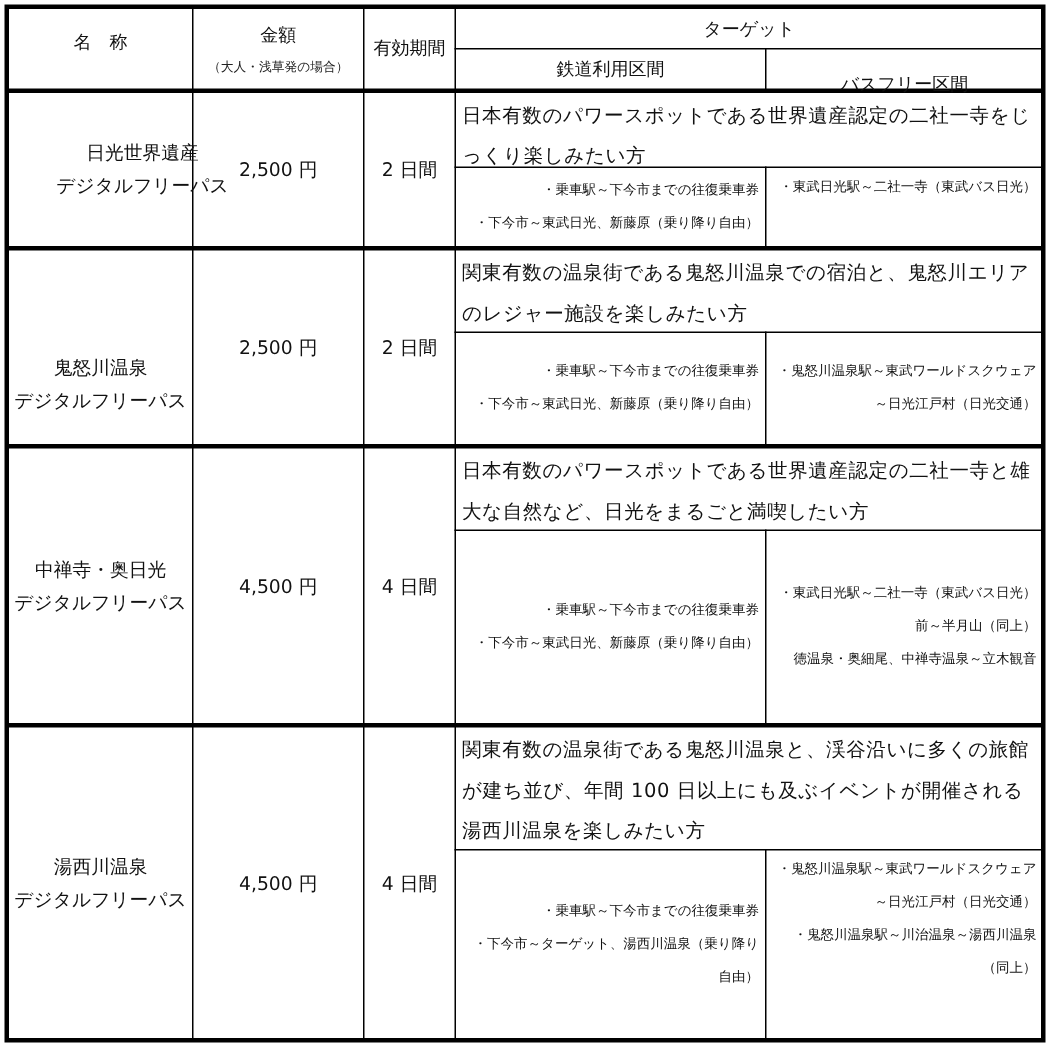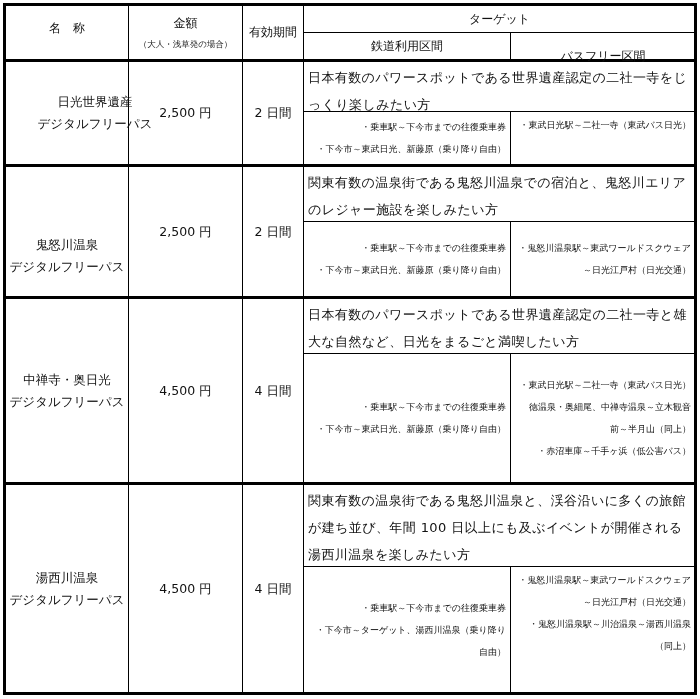--- a/index.html
+++ b/index.html
@@ -116,23 +116,22 @@
 <div class="cell t-main" style="left:243px; top:299px; width:60px; height:183px;">
   <span>4 日間</span>
 </div>
 <div class="target" style="left:304px; top:299px; width:391px; height:54px;">日本有数のパワースポットである世界遺産認定の二社一寺と雄大な自然など、日光をまるごと満喫したい方</div>
 <div class="list" style="left:304px; top:354px; width:206px; height:128px;">
   <span>・乗車駅～下今市までの往復乗車券</span>
   <span>・下今市～東武日光、新藤原（乗り降り自由）</span>
 </div>
 <div class="list" style="left:511px; top:354px; width:184px; height:128px;">
   <span>・東武日光駅～二社一寺（東武バス日光）</span>
+  <span class="indent">前～半月山（同上）</span>
   <span class="indent">徳温泉・奥細尾、中禅寺温泉～立木観音</span>
-  <span class="indent">前～半月山（同上）</span>
-  <span>・赤沼車庫～千手ヶ浜（低公害バス）</span>
 </div>
 
 <div class="cell t-main" style="left:6px; top:485px; width:122px; height:208px;">
   <span>湯西川温泉</span>
   <span>デジタルフリーパス</span>
 </div>
 <div class="cell t-main" style="left:129px; top:485px; width:113px; height:208px;">
   <span>4,500 円</span>
 </div>
 <div class="cell t-main" style="left:243px; top:485px; width:60px; height:208px;">

